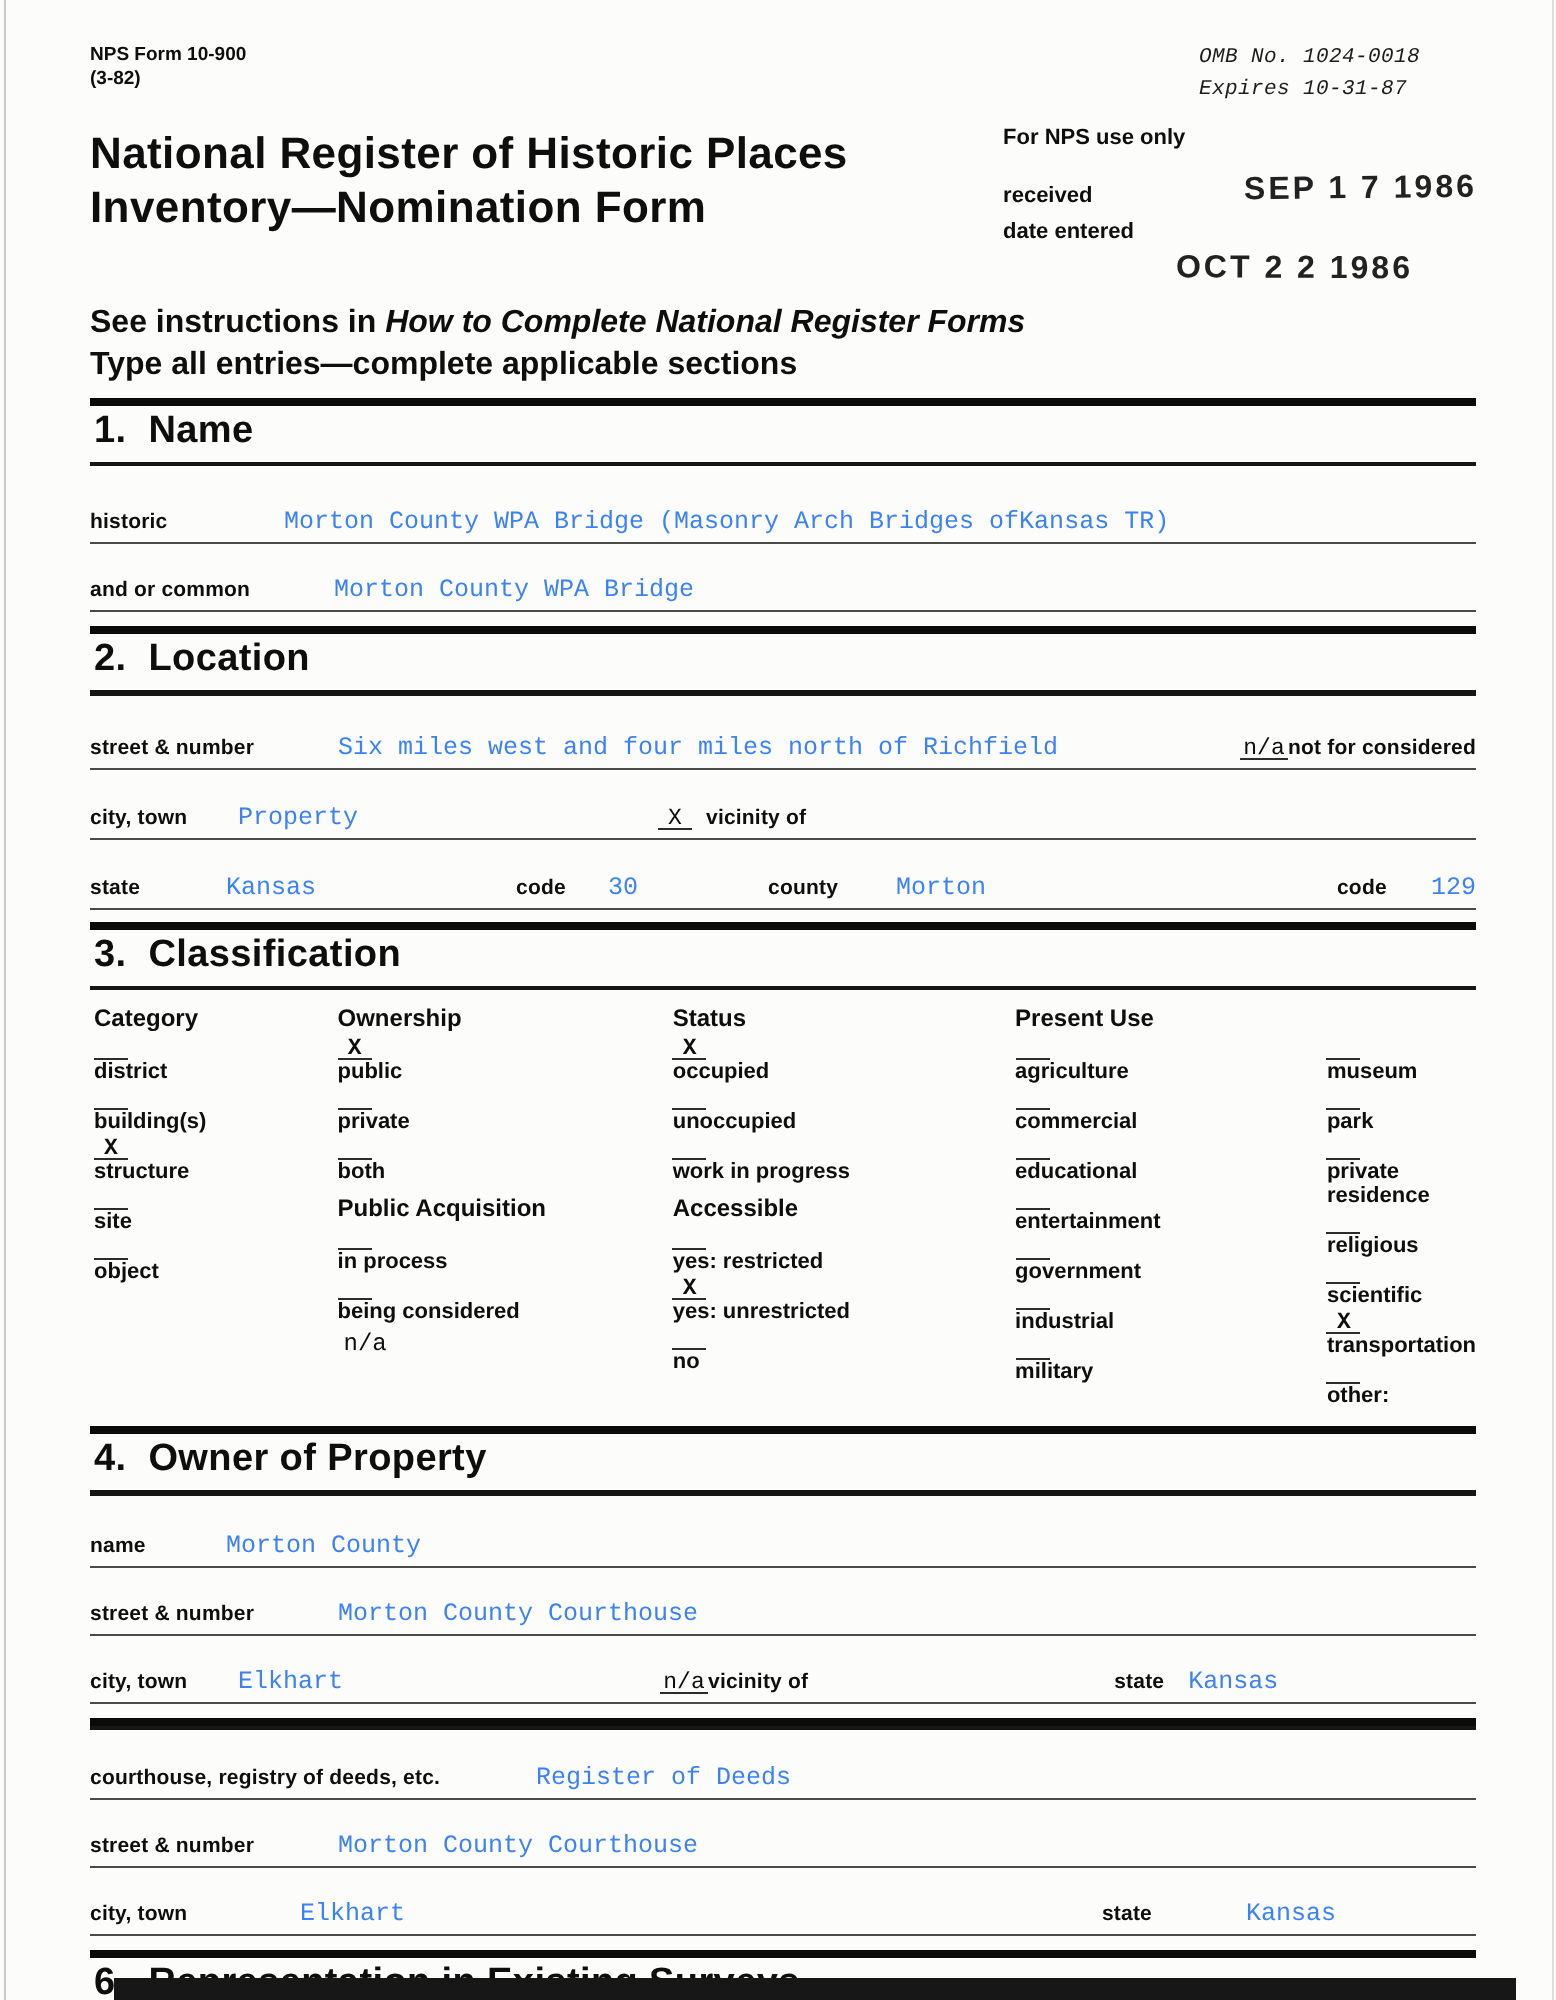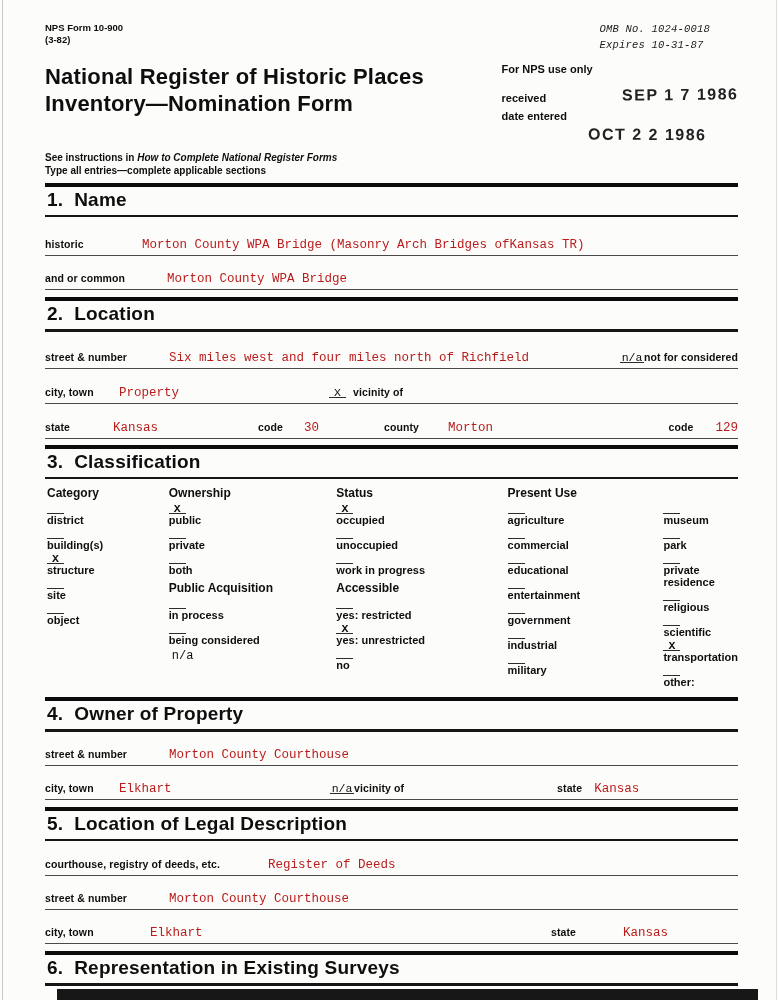--- a/index.html
+++ b/index.html
@@ -23,32 +23,32 @@
   .agency .l2 { font-size:14.5px; font-weight:bold; margin-top:1px; }
   .main-row { display:flex; margin-top:9px; }
   .main-title { width:482px; font-size:22px; font-weight:bold; line-height:1.26; letter-spacing:.2px; }
   .nps-box { flex:1; padding-top:0; }
   .nps-head { font-size:11px; font-weight:bold; margin-bottom:11px; }
   .stamp-row { display:flex; align-items:flex-end;gap:46px; }
   .stamp-label { font-size:11px; font-weight:bold; width:74px; flex:none; }
   .stamp { font-size:16px; font-weight:bold; letter-spacing:1.5px; color:#222;
            white-space:pre; transform:rotate(-.6deg); }
   .stamp.entered { display:block; margin:4px 0 0 86px; transform:rotate(.3deg); }
-  .instructions { margin-top:7px; font-size:10px; font-weight:bold; line-height:1.35; }
+  .instructions { margin-top:7px; font-size:16px; font-weight:bold; line-height:1.35; }
   .instructions .it { font-style:italic; }
 
   
   .bar4 { height:4px; background:#0b0b0b; }
   .bar2 { height:2.5px; background:#161616; }
   .sec-title { font-size:19px; font-weight:bold; padding:2px 0 4px 2px; white-space:pre; letter-spacing:.2px; }
 
   
   .frow { display:flex; align-items:baseline; border-bottom:1.4px solid #4a4a48; padding-bottom:3px; position:relative; }
   .flabel { font-size:10.5px; font-weight:bold; flex:none; letter-spacing:.1px; }
-  .fval { font-family:"Liberation Mono", monospace; font-size:12.5px; white-space:pre; color:#b91c1c; }
+  .fval { font-family:"Liberation Mono", monospace; font-size:12.5px; white-space:pre; color:#3b82f6; }
   .blank { display:inline-block; min-width:17px; border-bottom:1.3px solid #2c2c2c;
            text-align:center; font-family:"Liberation Mono", monospace; font-size:11.5px;
            line-height:9px; height:10px; flex:none; }
   .mlauto { margin-left:auto; }
 
   
   .class-grid { display:flex; padding:7px 0 9px 2px; font-size:11px; font-weight:bold;gap:31px; }
   .ccol1 { width:101px; } .ccol2 { width:152px; } .ccol3 { width:156px; } .ccol4 { width:139px; } .ccol5 { flex:1; }
   .chead { font-size:12px; margin-bottom:4px; }
   .chead.sub { margin-top:5px; }
@@ -284,35 +284,38 @@
             <span class="blank"></span>
             <span class="copt-label">other:</span>
           </div>
       </div>
     </div>
 
     <div class="bar4"></div>
     <div class="sec-title">4.  Owner of Property</div>
     <div class="bar2"></div>
 
+    <div class="frow" style="margin-top:18px;">
+      <span class="flabel" style="width:68px;">name</span>
+      <span class="fval">Morton County</span>
+    </div>
     <div class="frow" style="margin-top:16px;">
       <span class="flabel" style="width:124px;">street &amp; number</span>
       <span class="fval">Morton County Courthouse</span>
     </div>
     <div class="frow" style="margin-top:16px;">
       <span class="flabel" style="width:74px;">city, town</span>
       <span class="fval" style="width:211px;">Elkhart</span>
       <span class="blank" style="min-width:24px;">n/a</span>
       <span class="flabel">vicinity of</span>
       <span class="flabel" style="margin-left:153px;">state</span>
       <span class="fval" style="margin-left:12px;">Kansas</span>
     </div>
 
     <div class="bar4" style="margin-top:7px;"></div>
-    <div class="sec-title">5.  Location of Legal Description</div>
     <div class="bar2"></div>
 
     <div class="frow" style="margin-top:17px;">
       <span class="flabel" style="width:223px;">courthouse, registry of deeds, etc.</span>
       <span class="fval">Register of Deeds</span>
     </div>
     <div class="frow" style="margin-top:16px;">
       <span class="flabel" style="width:124px;">street &amp; number</span>
       <span class="fval">Morton County Courthouse</span>
     </div>

